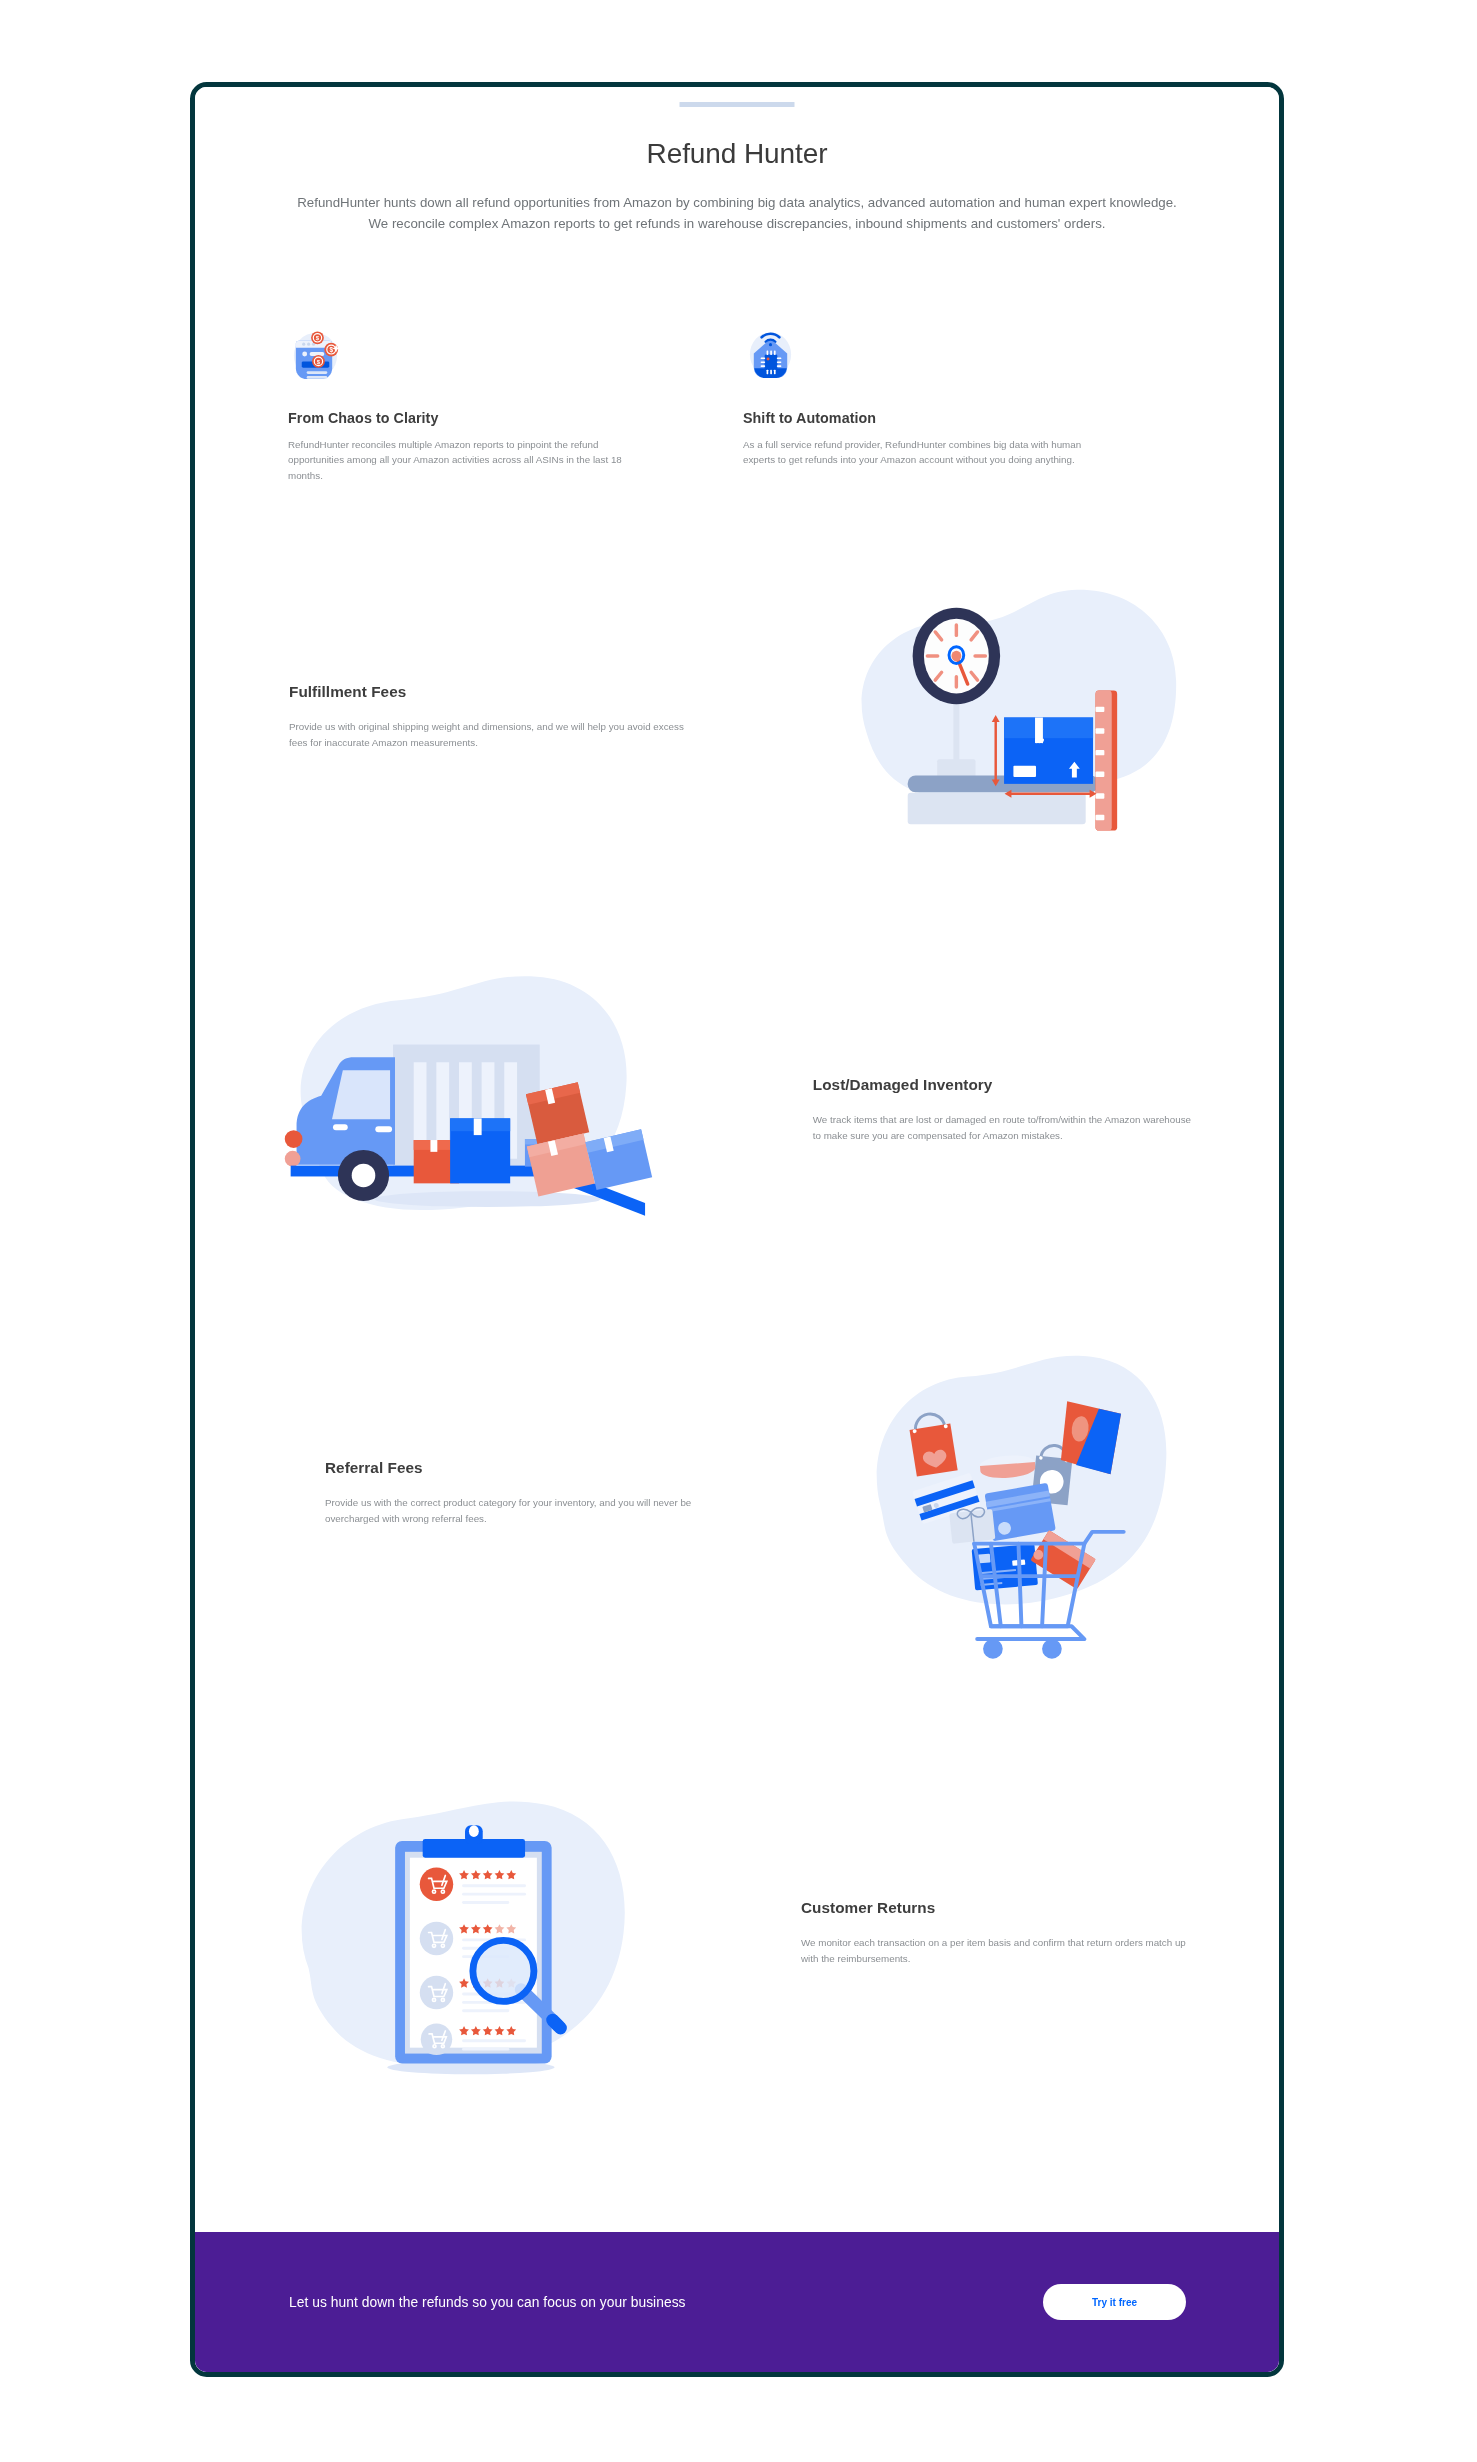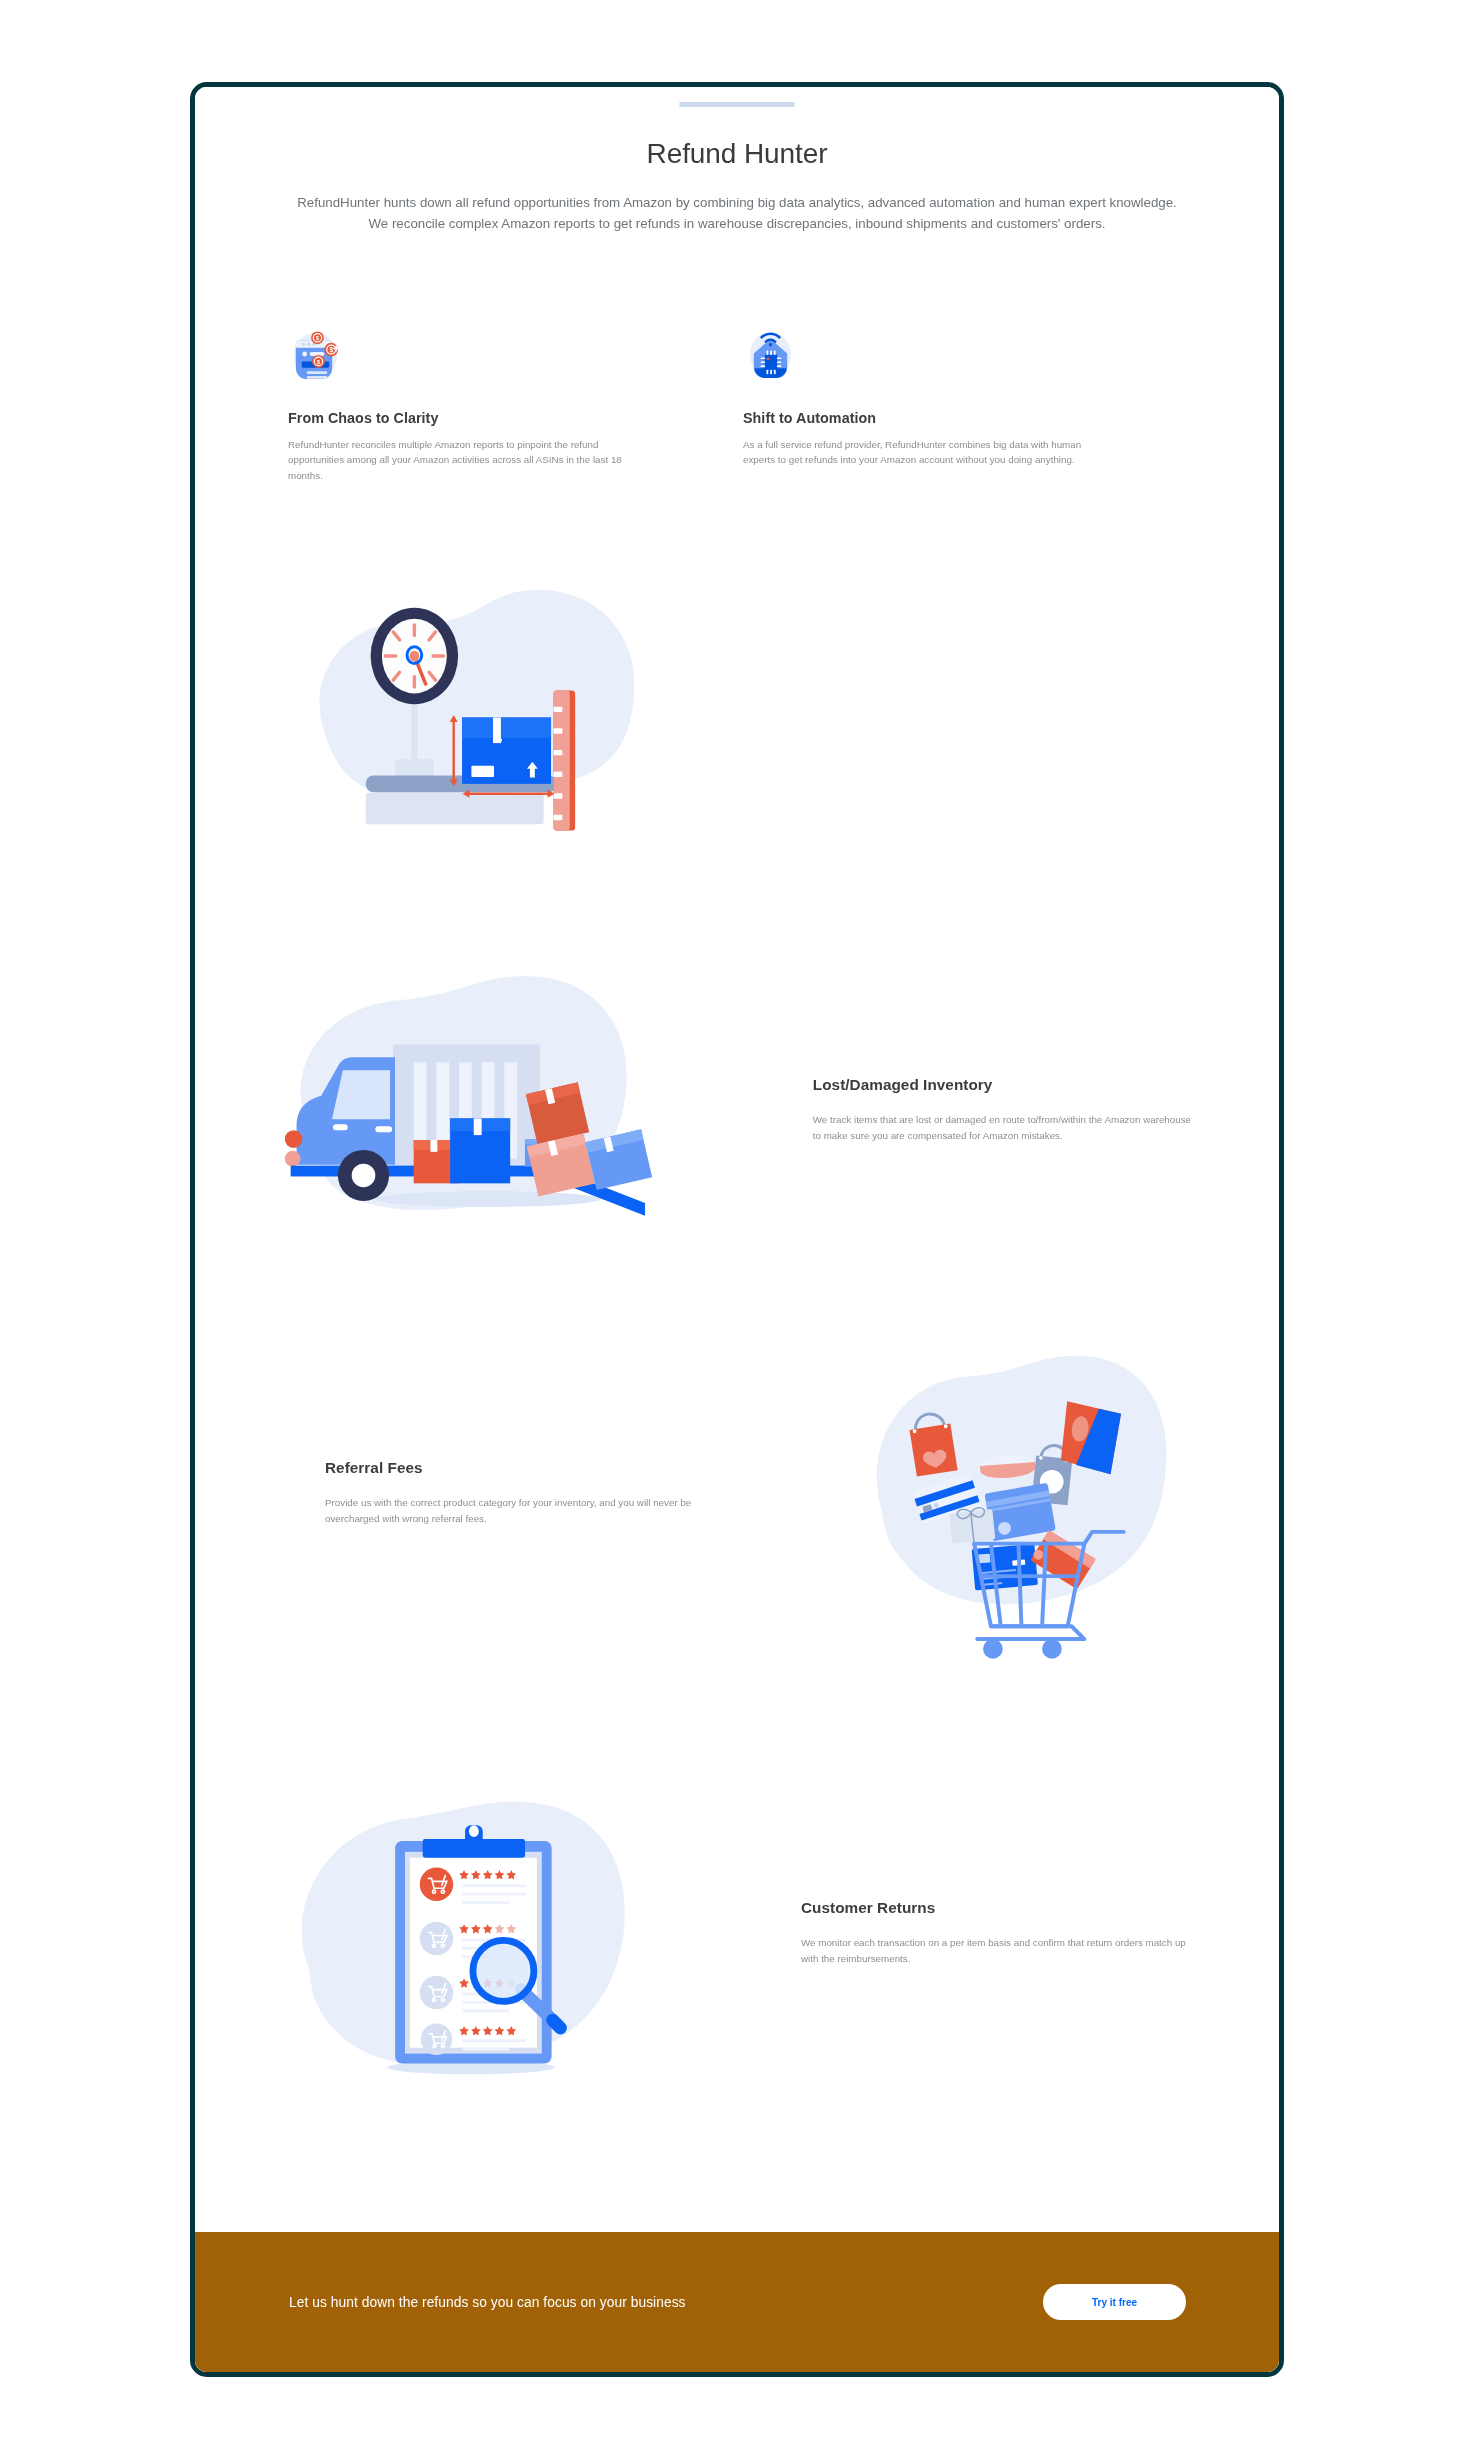--- a/index.html
+++ b/index.html
@@ -107,21 +107,21 @@
     font-size: 9.8px;
     line-height: 1.66;
     color: #8b8f93;
   }
 
   
   .cta {
     position: absolute;
     left: 0; right: 0; bottom: 0;
     height: 140px;
-    background: #a16207;
+    background: #4c1d95;
     display: flex;
     align-items: center;
   }
   .cta-text {
     margin-left: 94px;
     color: #ffffff;
     font-size: 13.8px;
     font-weight: 400;
     letter-spacing: 0.05px;
   }
@@ -223,20 +223,24 @@
               <path d="M38 21 a26 26 0 0 1 36 0" fill="none" stroke="#0055DD" stroke-width="5.4" stroke-linecap="round"></path>
             </svg>
           </div>
           <div class="card-title">Shift to Automation</div>
           <div class="card-body">As a full service refund provider, RefundHunter combines big data with human experts to get refunds into your Amazon account without you doing anything.</div>
         </div>
 
       </div>
 
       <div class="row" style="top:492px; height:276px;">
+        <div class="row-text">
+          <div class="row-title">Fulfillment Fees</div>
+          <div class="row-body">Provide us with original shipping weight and dimensions, and we will help you avoid excess fees for inaccurate Amazon measurements.</div>
+        </div>
         <div class="row-art">
           <svg viewBox="0 0 800 600" width="394" height="295">
             <path d="M112 330 C70 200 170 96 300 106 C420 116 440 42 540 40 C660 38 740 120 742 226 C744 340 700 412 600 430 C470 452 430 470 320 468 C200 466 140 428 112 330 Z" fill="#E8EFFB"></path>
 
             <rect x="289" y="262" width="12" height="138" fill="#DCE4F2"></rect>
             <rect x="256" y="385" width="78" height="38" rx="4" fill="#DCE4F2"></rect>
             <rect x="196" y="453" width="362" height="64" rx="6" fill="#DCE4F2"></rect>
             <rect x="196" y="418" width="388" height="34" rx="16" fill="#8CA2C6"></rect>
 
             <ellipse cx="295" cy="175" rx="89" ry="98" fill="#2E3457"></ellipse>

